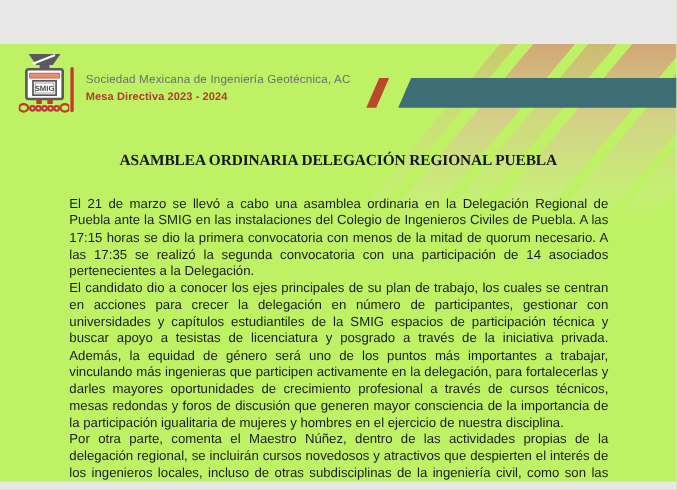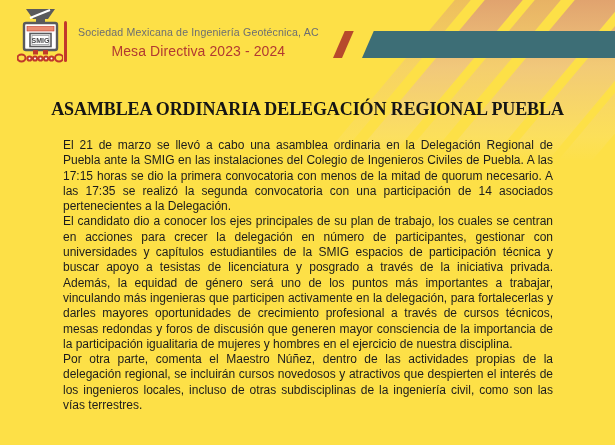--- a/index.html
+++ b/index.html
@@ -1,18 +1,18 @@
 <!DOCTYPE html>
 <html><head>
 <meta charset="utf-8">
 <style>
   html,body{margin:0;padding:0;background:#e8e8e8;}
   .page{
-    position:relative;width:615px;height:445px;background:#fde047;
-    overflow:hidden;font-family:"Liberation Sans",sans-serif;
+    position:relative;width:615px;height:398px;background:#bef264;
+    overflow:hidden;font-family:"Liberation Sans",sans-serif;margin-top:40px;
   }
 
   
   .deco{position:absolute;left:0;top:0;width:615px;height:160px;overflow:hidden;z-index:1;}
   .stripe{
     position:absolute;top:-12px;height:175px;
     transform:skewX(-40deg);transform-origin:left bottom;
     background:linear-gradient(to bottom,
       rgba(214,140,118,0.80) 0%,
       rgba(231,180,166,0.55) 45%,
@@ -37,26 +37,26 @@
   }
 
   
   .logo{position:absolute;left:17px;top:7px;z-index:3;}
   .hdr-divider{
     position:absolute;left:64px;top:21px;width:3px;height:41px;
     background:#c2392c;border-radius:2px;z-index:3;
   }
   .hdr-text{position:absolute;left:78px;top:26px;z-index:3;}
   .org-name{font-size:10.6px;color:#6d6e71;letter-spacing:.15px;line-height:13px;}
-  .board-line{font-size:14px;font-weight:normal;color:#b23a32;letter-spacing:.1px;margin-top:4px;text-align:center;}
+  .board-line{font-size:10px;font-weight:bold;color:#b23a32;letter-spacing:.1px;margin-top:4px;}
 
   
   .doc-title{
     position:absolute;left:0;top:99px;width:615px;text-align:center;z-index:3;
-    font-family:"Liberation Serif",serif;font-weight:bold;font-size:18px;
+    font-family:"Liberation Serif",serif;font-weight:bold;font-size:14px;
     letter-spacing:-.1px;color:#151515;
   }
   .doc-body{
     position:absolute;left:63px;top:138px;width:490px;z-index:3;
     font-size:12px;line-height:15.3px;color:#1c1c1c;
     text-align:justify;
   }
   .doc-body p{margin:0;}
 </style>
 </head>

